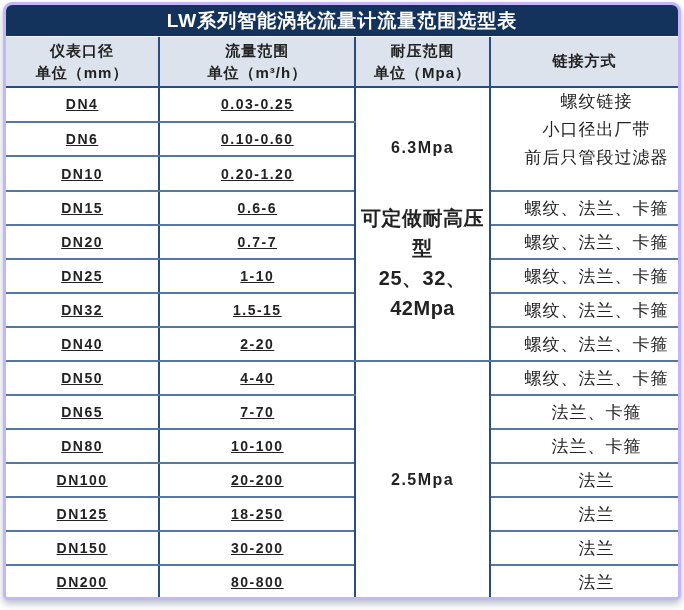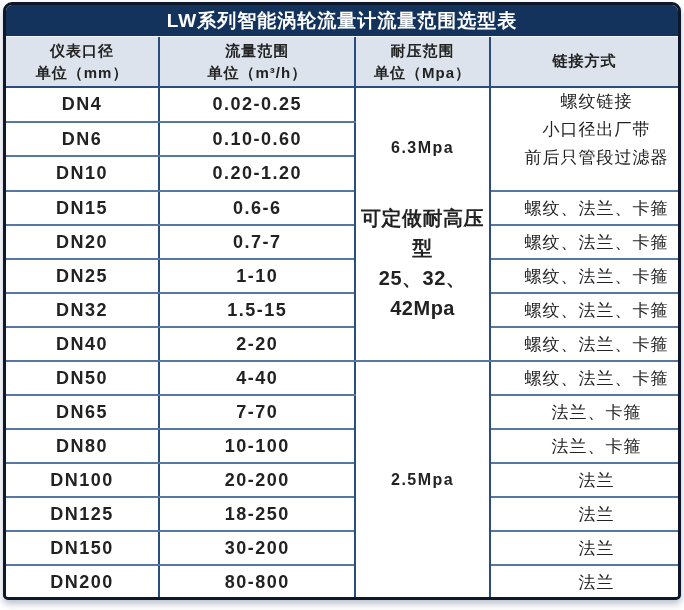--- a/index.html
+++ b/index.html
@@ -5,21 +5,21 @@
   * { box-sizing: border-box; margin: 0; padding: 0; }
   html, body { background: #ffffff; }
   body {
     width: 684px; height: 610px;
     font-family: "Liberation Sans", "DejaVu Sans", sans-serif;
     position: relative; overflow: hidden;
   }
   .card {
     position: absolute; left: 3px; top: 2px;
     width: 678px; height: 598px;
-    border: 3px solid #0f172a;
+    border: 3px solid #c4b5fd;
     border-radius: 9px 9px 5px 5px;
     overflow: hidden;
     background: #ffffff;
     box-shadow: 0 4px 7px rgba(60, 80, 110, 0.35);
   }
   .title-bar {
     height: 32px;
     background: #14335c;
     color: #ffffff;
     display: flex; align-items: center; justify-content: center;
@@ -57,23 +57,24 @@
     border-bottom: 2px solid #2a4d80;
     letter-spacing: 1px;
   }
   thead th .hdr-block {
     display: inline-block;
     text-align: center;
     line-height: 1.45;
   }
   tbody td { height: 34px; }
   .dn-cell, .flow-cell {
-    font-size: 18px;
+    font-size: 14px;
     font-weight: 600;
     letter-spacing: 1.5px;
+    text-decoration: underline;
   }
   .conn-cell {
     font-size: 17px;
     font-weight: normal;
     letter-spacing: 1px;
     padding-left: 24px;
   }
   .conn-merged {
     line-height: 1.65;
     padding-bottom: 18px;
@@ -126,21 +127,21 @@
           </span>
         </th>
         <th>
           <span>链接方式</span>
         </th>
       </tr>
     </thead>
     <tbody>
         <tr>
           <td class="dn-cell">DN4</td>
-          <td class="flow-cell">0.02-0.25</td>
+          <td class="flow-cell">0.03-0.25</td>
           <td class="press-cell" rowspan="8">
             <div class="press-inner">
               <div class="press-main">6.3Mpa</div>
               <div class="press-note">可定做耐高压型<br>25、32、42Mpa</div>
             </div>
           </td>
           <td class="conn-cell conn-merged" rowspan="3">螺纹链接<br>小口径出厂带<br>前后只管段过滤器</td>
         </tr>
         <tr>
           <td class="dn-cell">DN6</td>

